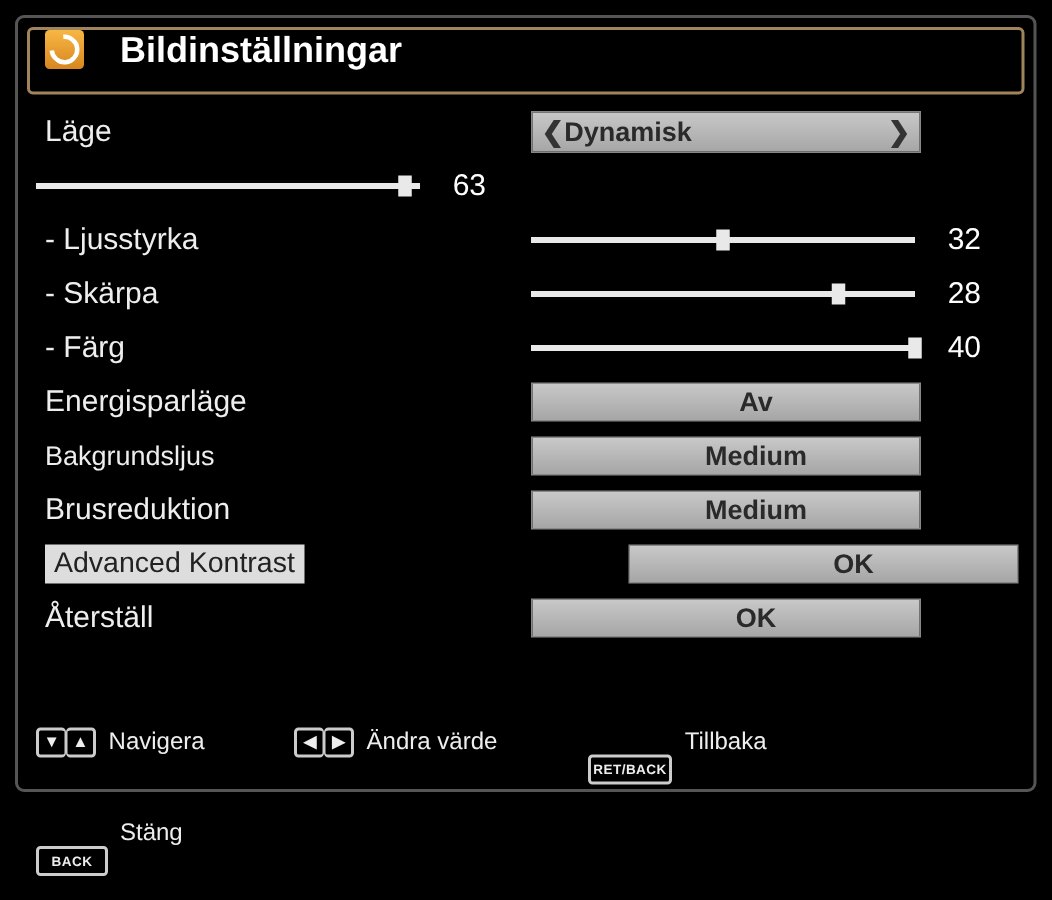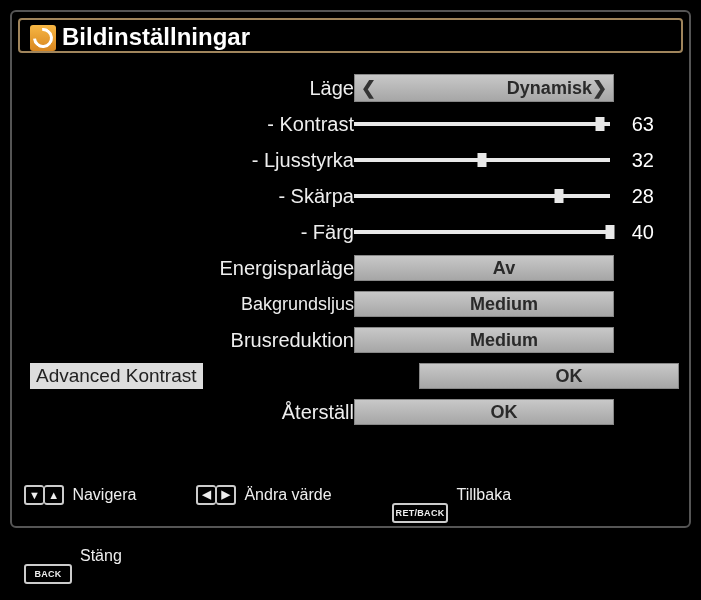--- a/index.html
+++ b/index.html
@@ -19,27 +19,27 @@
     width: 681px;
     height: 518px;
     border: 2px solid #555;
     border-radius: 6px;
   }
   .header {
     position: absolute;
     left: 18px;
     top: 18px;
     width: 665px;
-    height: 35px;
+    height: 45px;
     border: 2px solid #a0855c;
     border-radius: 4px;
     display: flex;
-    align-items: flex-end;
+    align-items: flex-start;
     padding: 0 10px;
-    gap: 6px;
+    gap: 24px;
   }
   .header-icon {
     width: 26px;
     height: 26px;
     background: linear-gradient(#f7b744,#d8861f);
     border-radius: 3px;
     display: flex;
     align-items: center;
     justify-content: center;
     position: relative;
@@ -63,21 +63,20 @@
   .row {
     display: flex;
     align-items: center;
     height: 36px;
   }
   .row-label {
     flex: 0 0 330px;
     font-size: 20px;
     color: #eee;
     padding-left: 6px;
-    text-align: right;
   }
   .row-label.sub {
     font-size: 20px;
   }
   .row-label.highlight {
     background: #ddd;
     color:#222;
     display:inline-block;
     padding:2px 6px;
     flex: 0 0 auto;
@@ -92,21 +91,21 @@
     height: 28px;
     background: linear-gradient(#c8c8c8,#a6a6a6);
     color:#2a2a2a;
     font-weight:bold;
     font-size:18px;
     border:1px solid #888;
     justify-content: space-between;
     padding: 0 6px;
   }
   .selector .arrow { font-size:18px; color:#333; }
-  .selector .sel-val { flex:1; text-align:right; }
+  .selector .sel-val { flex:1; text-align:left; }
   .slider-wrap {
     display:flex;
     align-items:center;
     width: 300px;
     gap: 8px;
   }
   .slider {
     position: relative;
     flex:1;
     height: 4px;
@@ -184,21 +183,20 @@
   <div class="row">
     <div class="row-label">Läge</div>
     <div class="selector">
       <span class="arrow">❮</span>
       <span class="sel-val">Dynamisk</span>
       <span class="arrow">❯</span>
     </div>
   </div>
 
   <div class="row">
-    <div class="row-label sub">- Kontrast</div>
     <div class="slider-wrap">
       <div class="slider">
           <div class="thumb" style="left:96%"></div>
         </div>
       <div class="slider-val">63</div>
     </div>
   </div>
 
   <div class="row">
     <div class="row-label sub">- Ljusstyrka</div>

